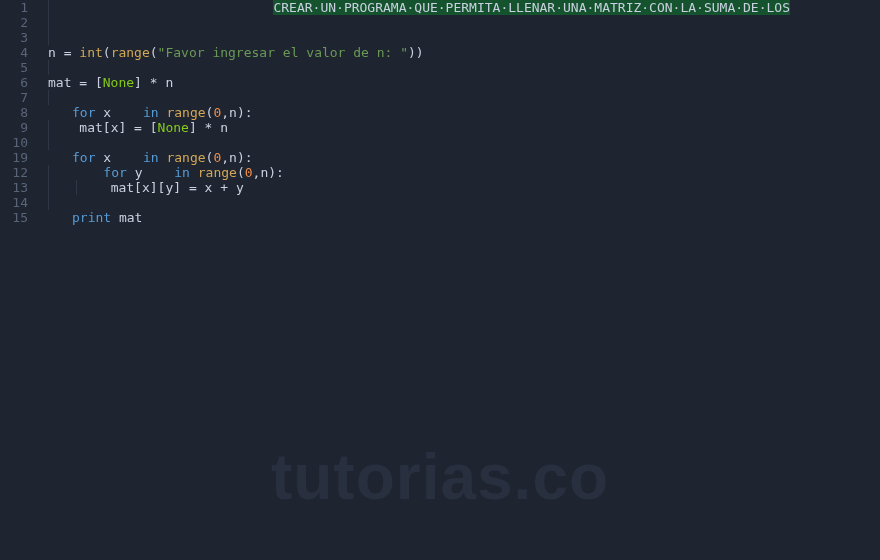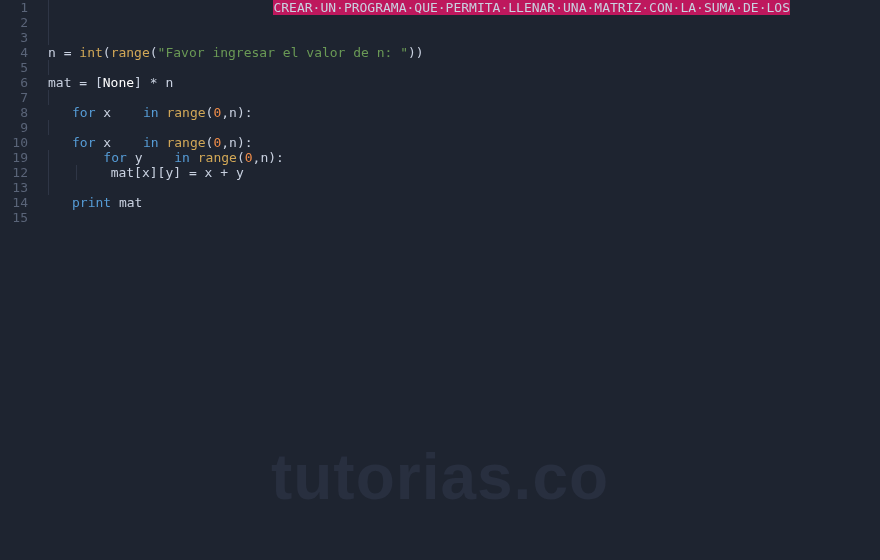--- a/index.html
+++ b/index.html
@@ -42,27 +42,27 @@
   .indent-guide {
     position: absolute;
     top: 0;
     bottom: 0;
     width: 1px;
     background: #2f3646;
   }
   .ig1 { left: 0px; }
   .ig2 { left: 28px; }
   .hl-sel {
-    background: #be185d;
+    background: #14532d;
   }
   .tk-default { color: #c9d1e0; }
   .tk-ident { color: #c9d1e0; }
   .tk-keyword { color: #569cd6; margin-left: 24px; }
   .tk-builtin { color: #d2a857; text-align: right; }
-  .tk-const { color: #ffffff; }
+  .tk-const { color: #84cc16; }
   .tk-num { color: #f08d49; }
   .tk-str { color: #6a9955; }
   .tk-punc { color: #c9d1e0; }
   .tk-comment { color: #c9d1e0; }
   .right-align {
     display: block;
     text-align: right;
     padding-right: 90px;
   }
   .watermark {
@@ -113,20 +113,21 @@
     <div class="code-line"><span class="tk-ident">n</span><span class="tk-punc"> = </span><span class="tk-builtin">int</span><span class="tk-punc">(</span><span class="tk-builtin">range</span><span class="tk-punc">(</span><span class="tk-str">"Favor ingresar el valor de n: "</span><span class="tk-punc">))</span></div>
 
     <div class="code-line"><span class="indent-guide ig1"></span></div>
 
     <div class="code-line"><span class="tk-ident">mat</span><span class="tk-punc"> = [</span><span class="tk-const">None</span><span class="tk-punc">] * </span><span class="tk-ident">n</span></div>
 
     <div class="code-line"><span class="indent-guide ig1"></span></div>
 
     <div class="code-line"><span class="tk-keyword">for</span><span class="tk-default"> </span><span class="tk-ident">x</span><span class="tk-default"> </span><span class="tk-keyword">in</span><span class="tk-default"> </span><span class="tk-builtin">range</span><span class="tk-punc">(</span><span class="tk-num">0</span><span class="tk-punc">,</span><span class="tk-ident">n</span><span class="tk-punc">):</span></div>
 
+    <div class="code-line"><span class="indent-guide ig1"></span><span class="tk-default">    </span><span class="tk-ident">mat</span><span class="tk-punc">[</span><span class="tk-ident">x</span><span class="tk-punc">] = [</span><span class="tk-const">None</span><span class="tk-punc">] * </span><span class="tk-ident">n</span></div>
 
     <div class="code-line"><span class="indent-guide ig1"></span></div>
 
     <div class="code-line"><span class="tk-keyword">for</span><span class="tk-default"> </span><span class="tk-ident">x</span><span class="tk-default"> </span><span class="tk-keyword">in</span><span class="tk-default"> </span><span class="tk-builtin">range</span><span class="tk-punc">(</span><span class="tk-num">0</span><span class="tk-punc">,</span><span class="tk-ident">n</span><span class="tk-punc">):</span></div>
 
     <div class="code-line"><span class="indent-guide ig1"></span><span class="tk-default">    </span><span class="tk-keyword">for</span><span class="tk-default"> </span><span class="tk-ident">y</span><span class="tk-default"> </span><span class="tk-keyword">in</span><span class="tk-default"> </span><span class="tk-builtin">range</span><span class="tk-punc">(</span><span class="tk-num">0</span><span class="tk-punc">,</span><span class="tk-ident">n</span><span class="tk-punc">):</span></div>
 
     <div class="code-line"><span class="indent-guide ig1"></span><span class="indent-guide ig2"></span><span class="tk-default">        </span><span class="tk-ident">mat</span><span class="tk-punc">[</span><span class="tk-ident">x</span><span class="tk-punc">][</span><span class="tk-ident">y</span><span class="tk-punc">] = </span><span class="tk-ident">x</span><span class="tk-punc"> + </span><span class="tk-ident">y</span></div>
 
     <div class="code-line"><span class="indent-guide ig1"></span></div>

